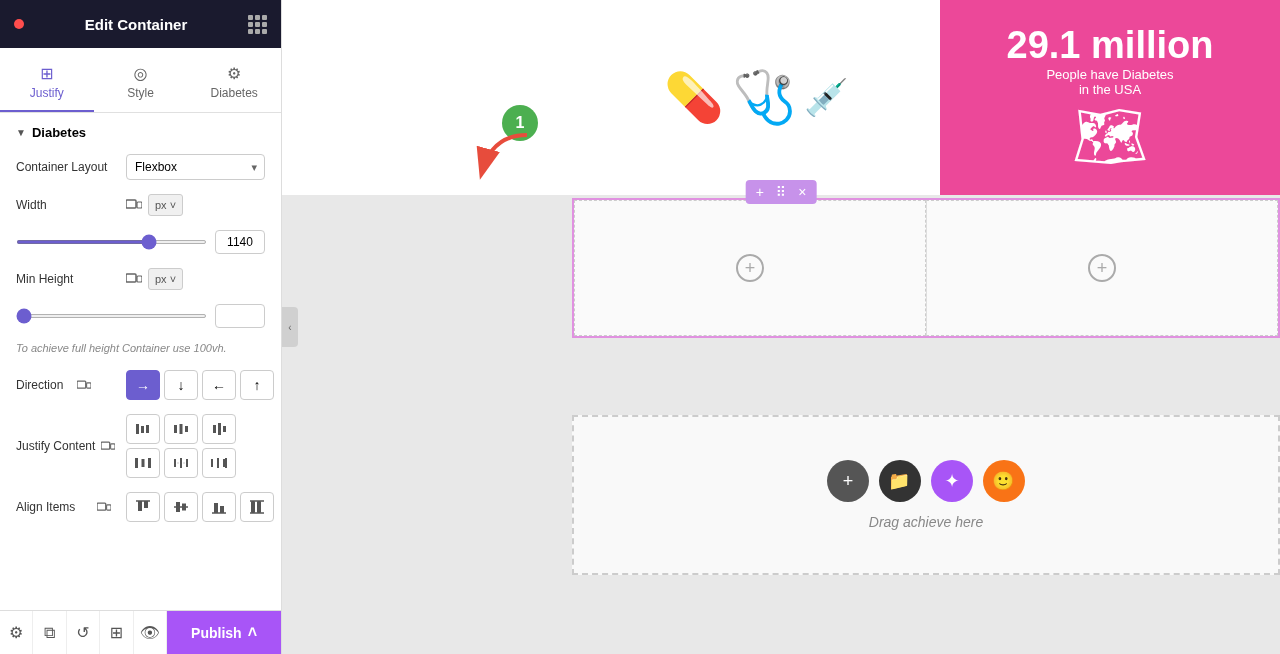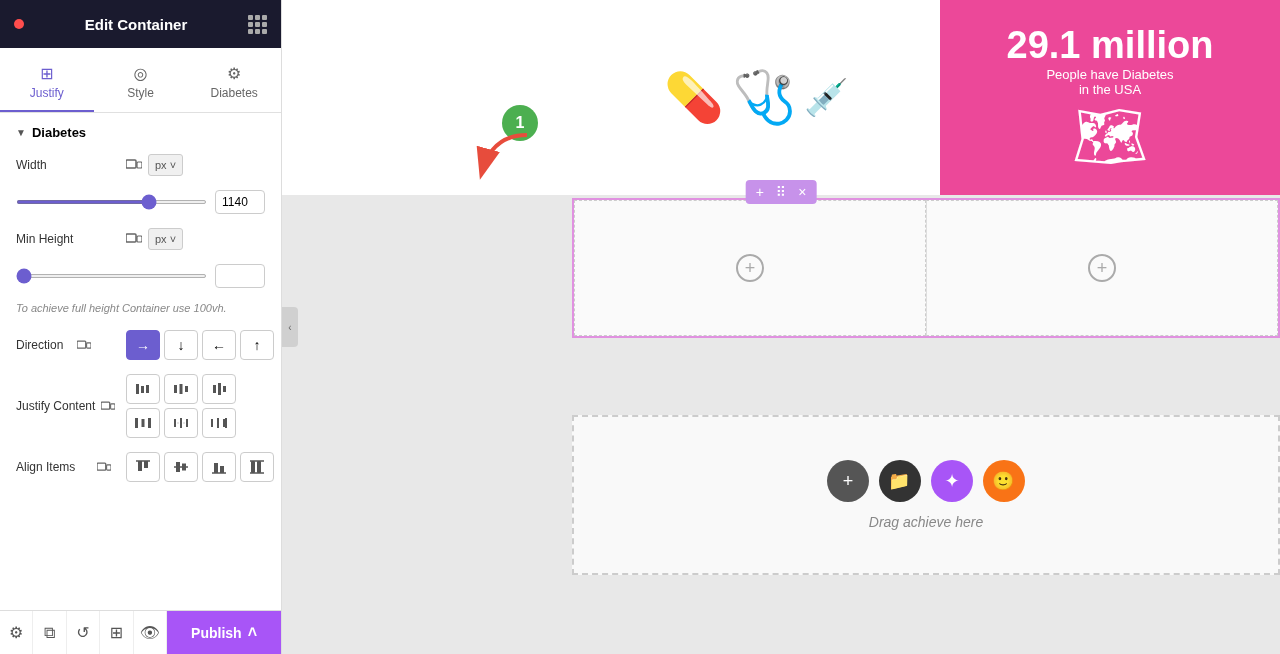--- a/index.html
+++ b/index.html
@@ -129,21 +129,21 @@
       height: 4px;
       cursor: pointer;
       accent-color: #6c5ecf;
     }
     input[type="text"].number-input {
       width: 50px;
       border: 1px solid #ccc;
       border-radius: 4px;
       padding: 4px 6px;
       font-size: 12px;
-      text-align: left;
+      text-align: center;
     }
 
     .hint-text {
       font-size: 11px;
       color: #888;
       margin-bottom: 16px;
       font-style: italic;
     }
 
     .items-section { margin-top: 4px; }
@@ -453,20 +453,31 @@
     </div>
   </div>
 
   <div class="panel-body">
 
     <div class="section-header">
       <span class="arrow">▼</span>
       <span>Diabetes</span>
     </div>
 
+    <div class="field-row">
+      <span class="field-label">Container Layout</span>
+      <div class="field-control">
+        <div class="select-wrapper">
+          <select>
+            <option>Flexbox</option>
+            <option>Grid</option>
+          </select>
+        </div>
+      </div>
+    </div>
 
 
     <div class="field-row">
       <span class="field-label">Width</span>
       <div class="field-control">
         <span class="resp-icon">
           <svg width="16" height="12" viewBox="0 0 16 12">
               <rect x="0" y="1" width="10" height="8" rx="1" fill="none" stroke="#666" stroke-width="1.5"></rect>
               <rect x="11" y="3" width="5" height="6" rx="1" fill="none" stroke="#666" stroke-width="1.2"></rect>
             </svg>

